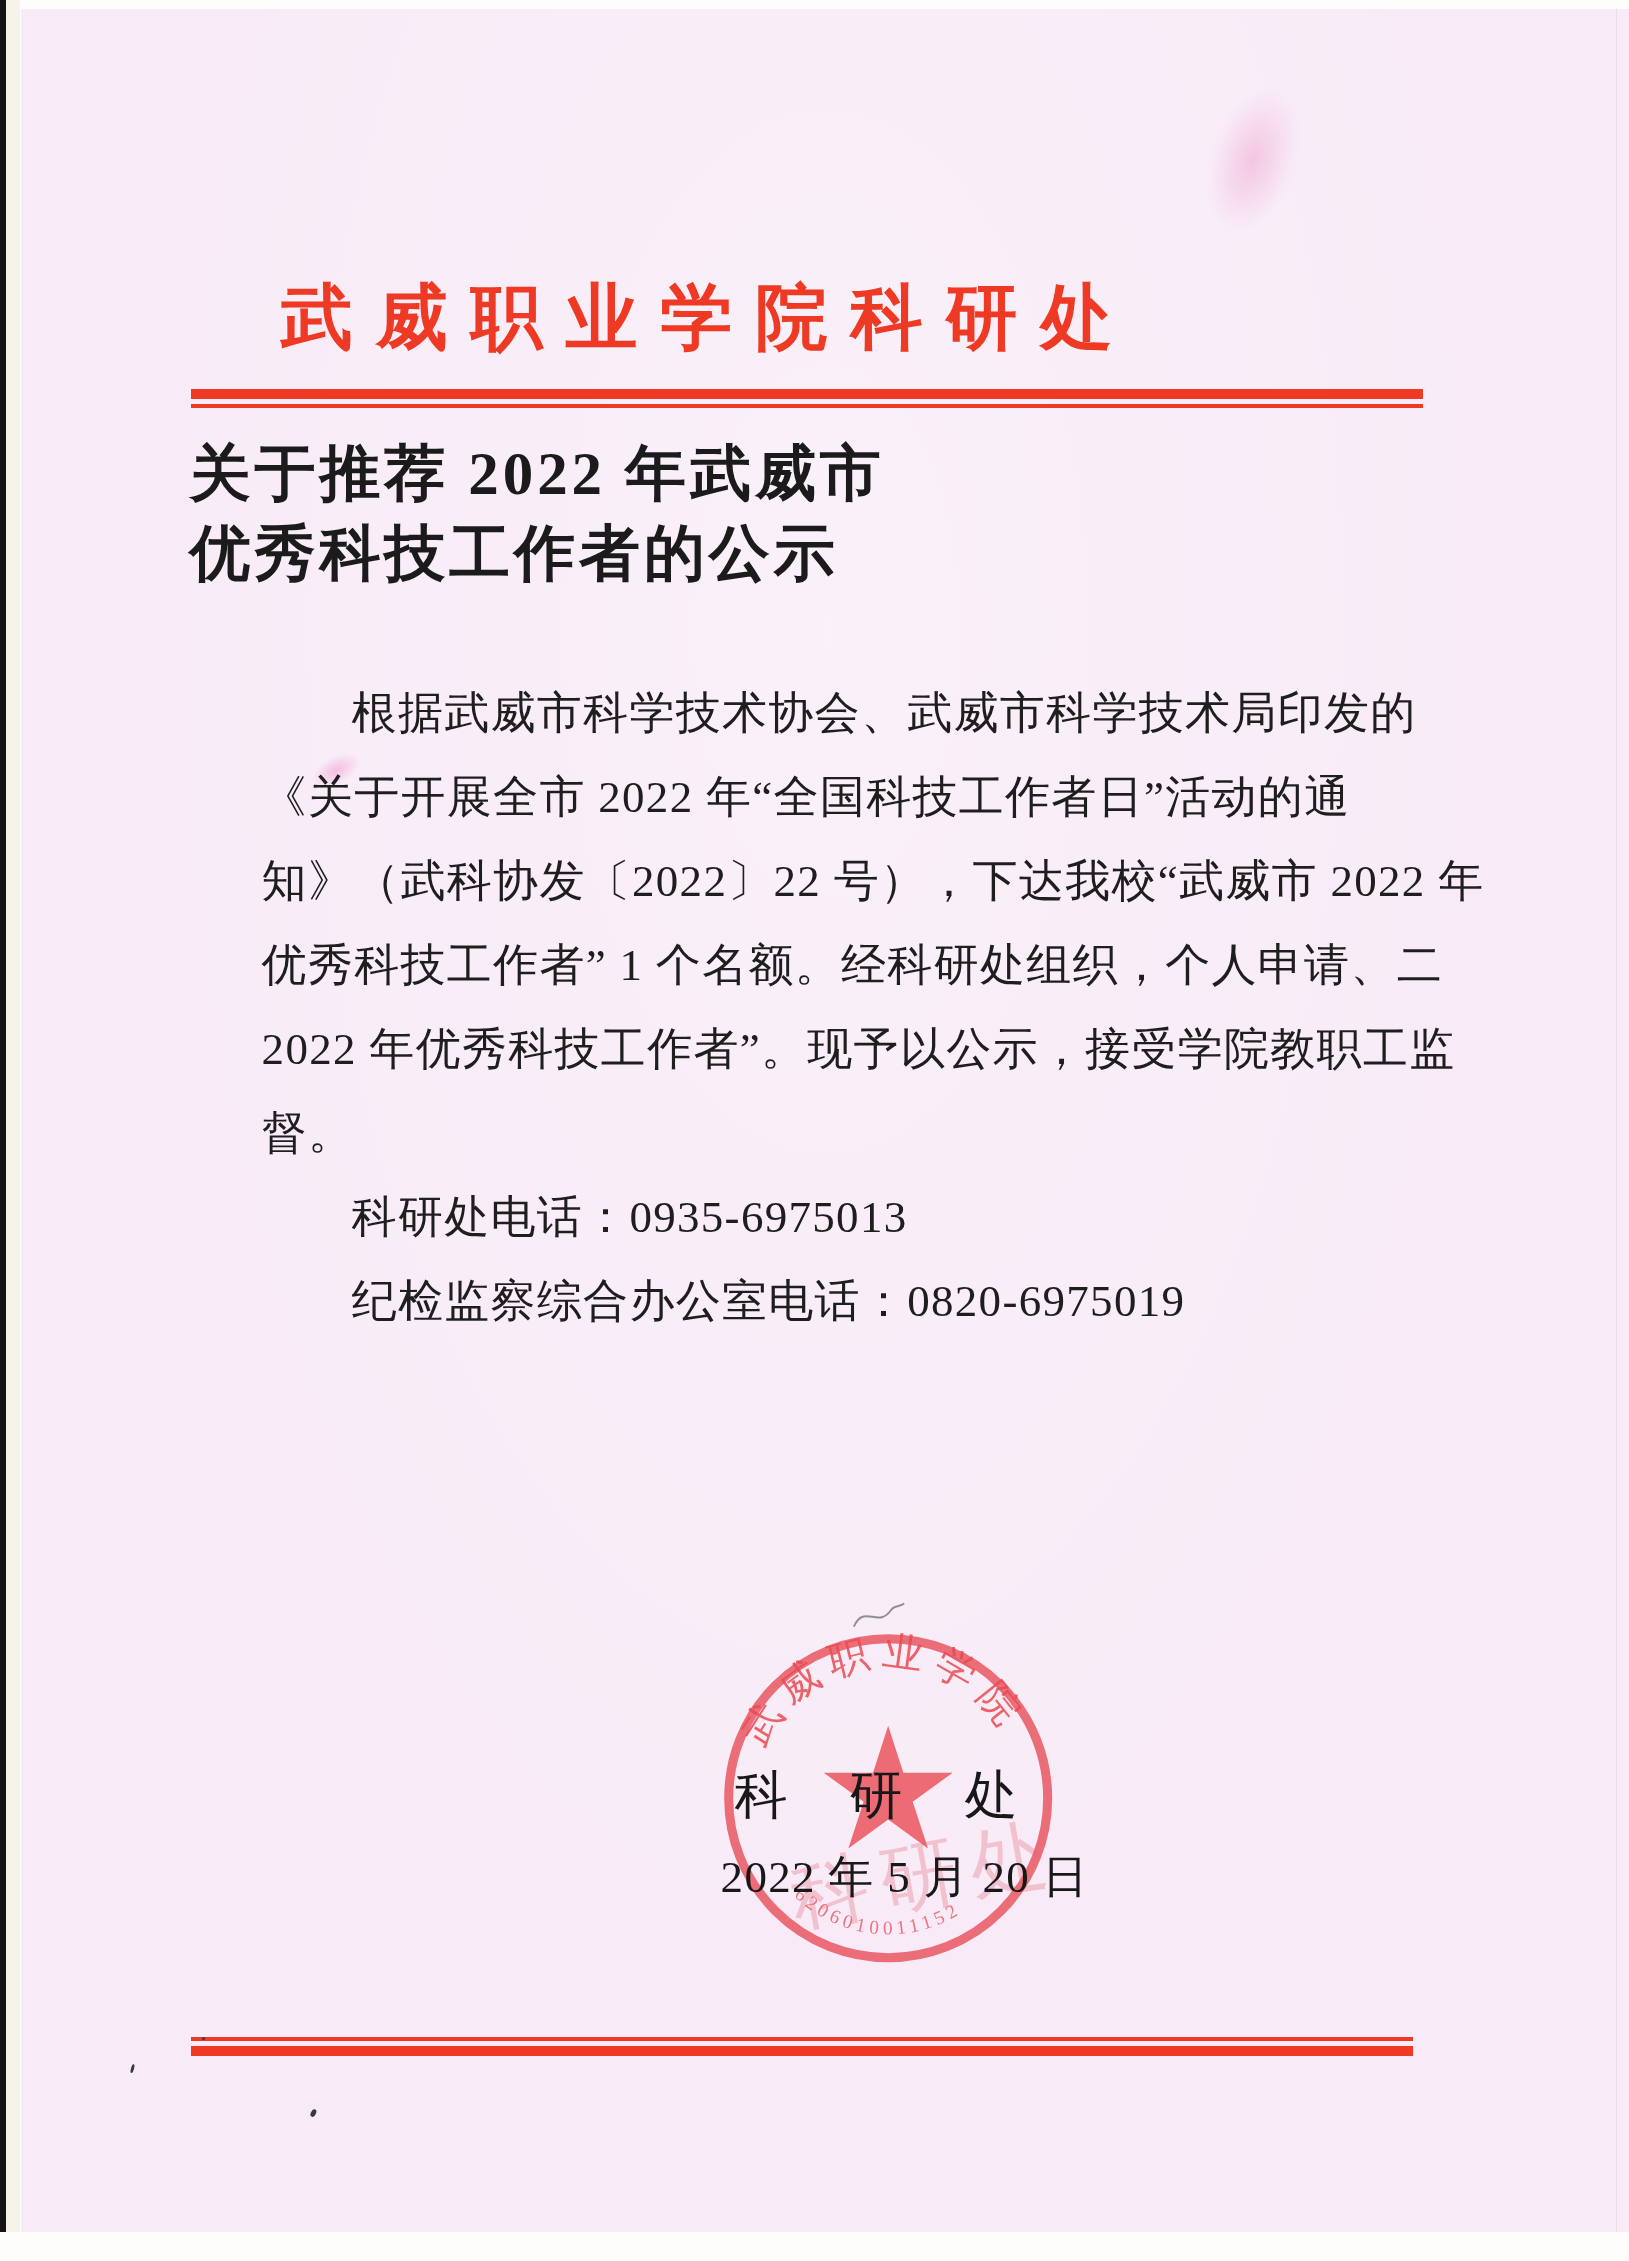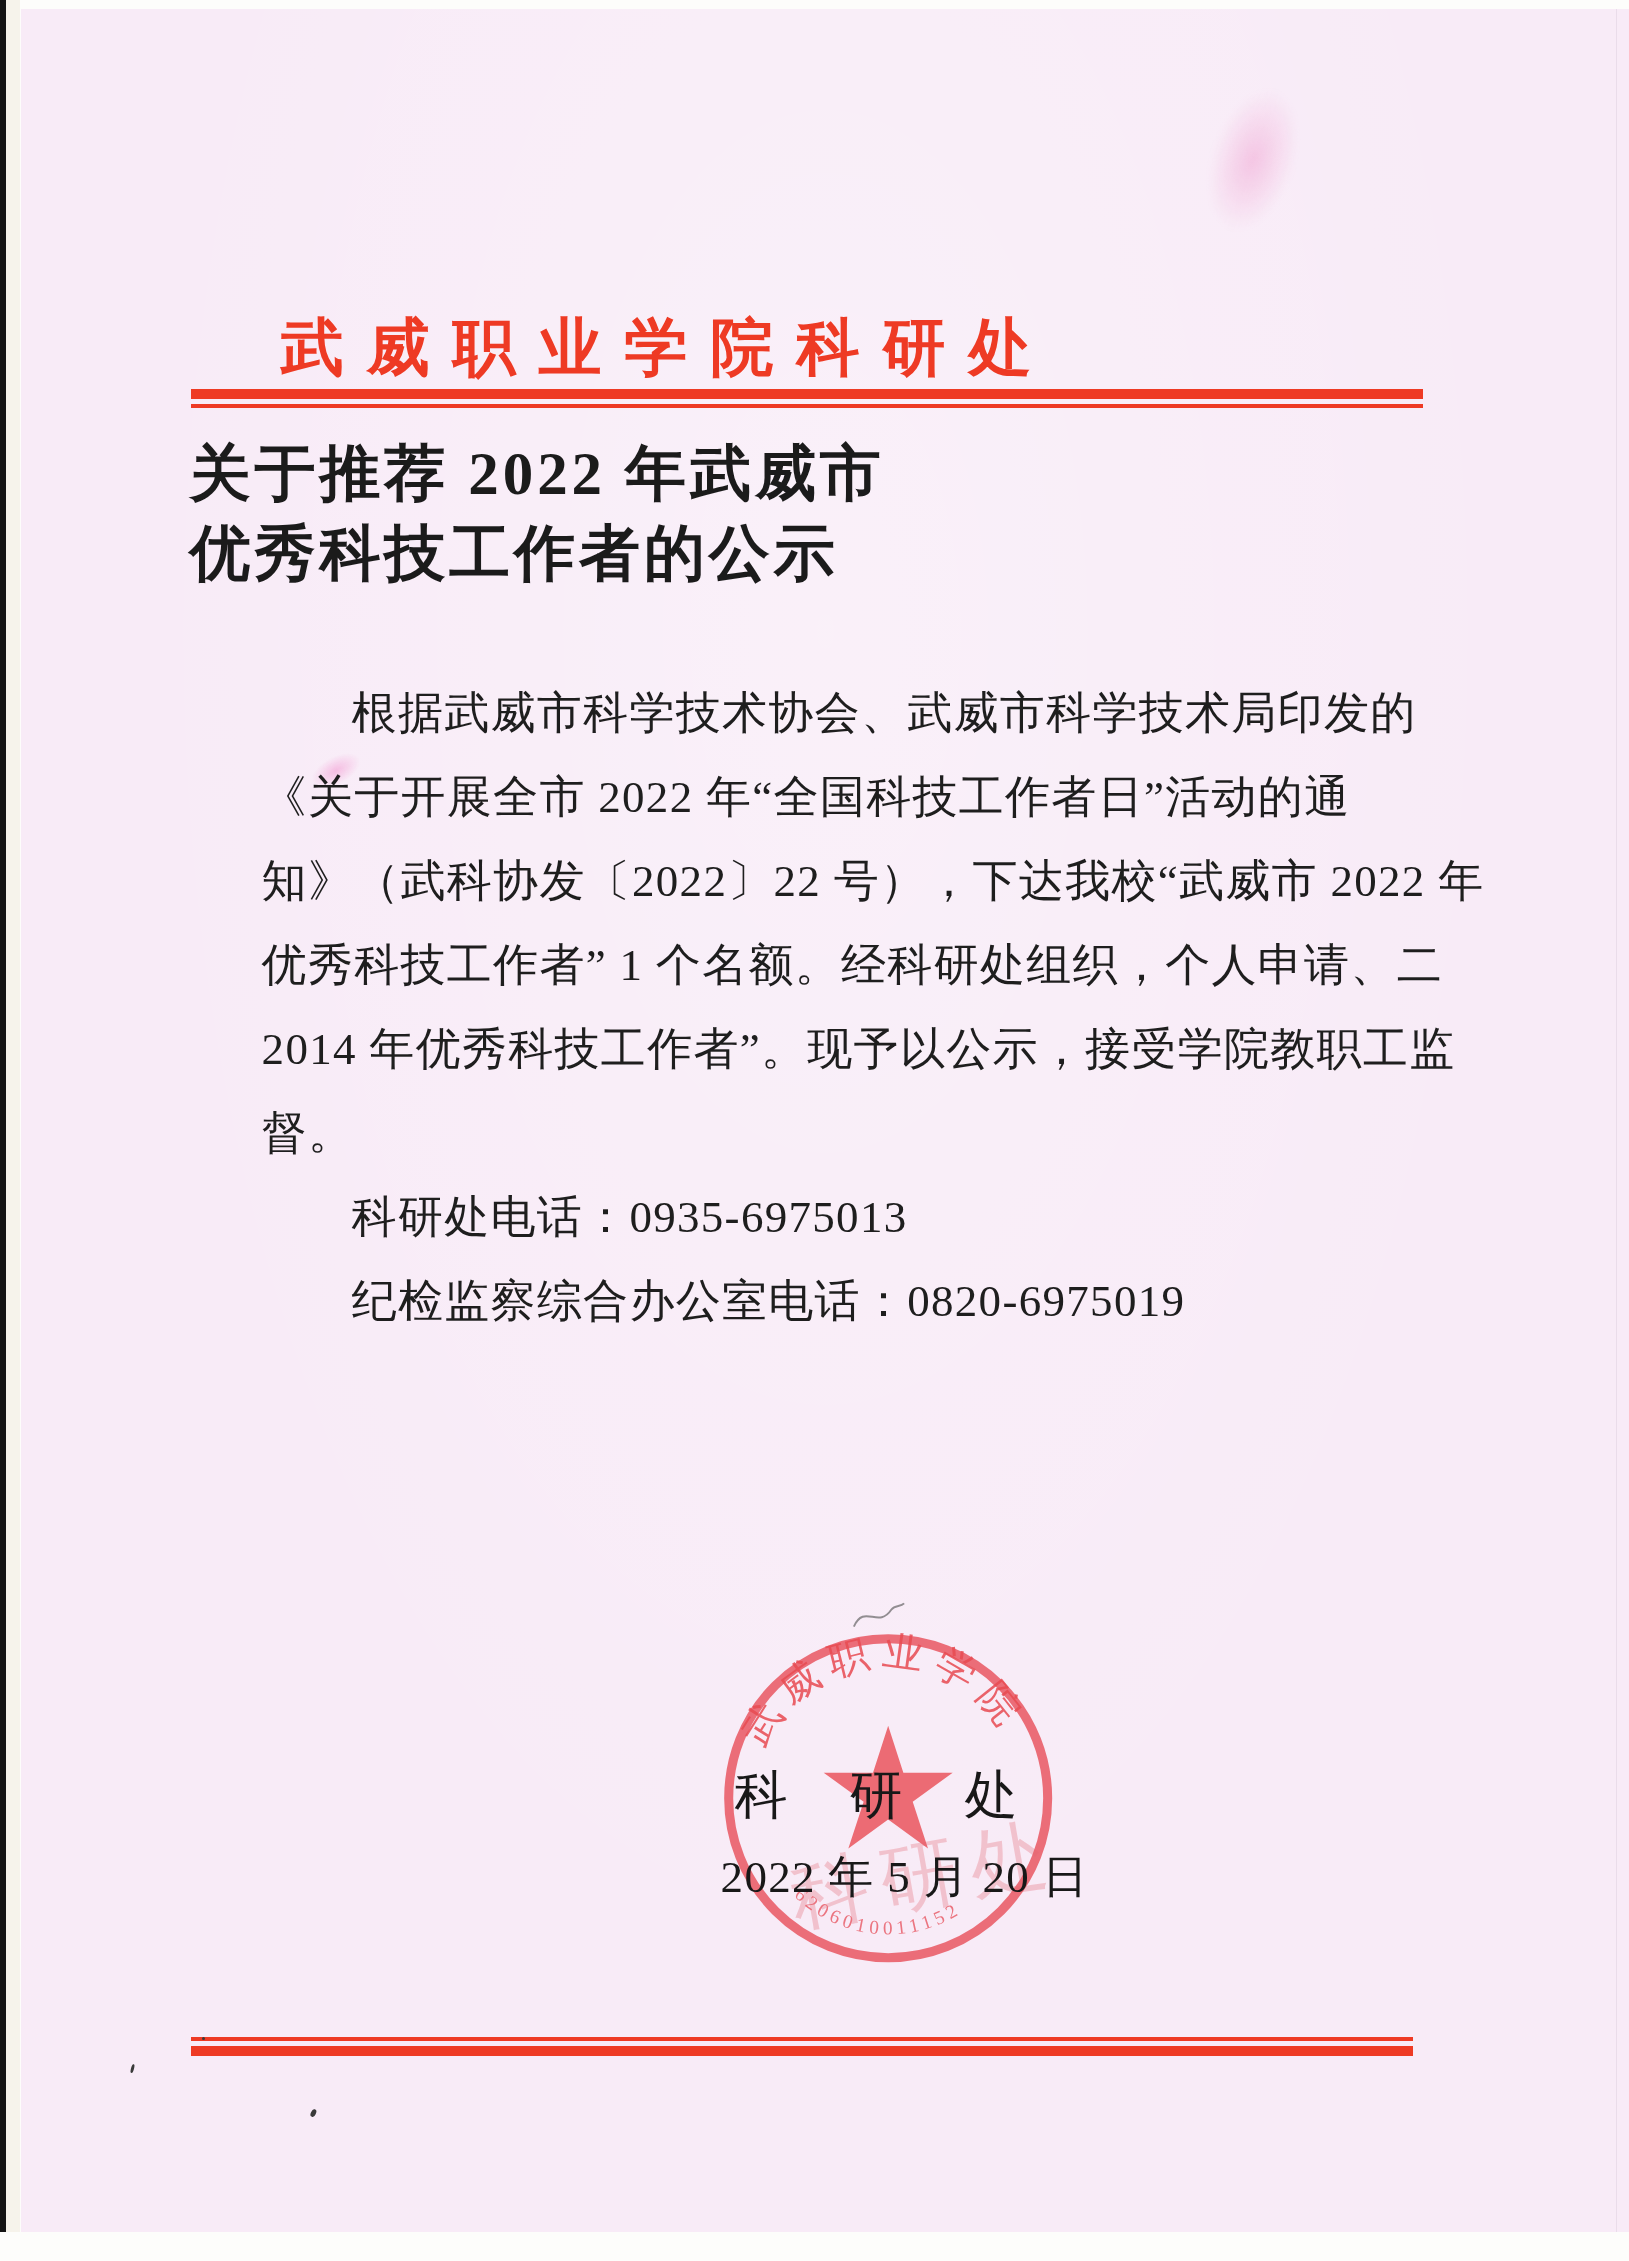--- a/index.html
+++ b/index.html
@@ -25,22 +25,22 @@
   }
   .paper-sheen{
     position:absolute;inset:0;
     background:radial-gradient(ellipse at 50% 28%, rgba(255,255,255,.28), rgba(255,255,255,0) 62%);
     pointer-events:none;
   }
   .paper-right-edge{position:absolute;left:1595px;top:0;width:1.3px;height:2223px;background:#eadcea;}
 
   .masthead{
     position:absolute;left:260px;top:258px;
-    font-size:63px;font-weight:700;color:var(--red);
-    letter-spacing:23px;white-space:nowrap;line-height:103px;margin-top:30px;
+    font-size:72px;font-weight:700;color:var(--red);
+    letter-spacing:23px;white-space:nowrap;line-height:103px;
   }
   .rule{position:absolute;background:var(--red);}
   .rule-thick-top{left:170px;top:380px;width:1232px;height:9.7px;}
   .rule-thin-top {left:170px;top:395px;width:1232px;height:3.9px;}
   .rule-thin-bottom {left:170px;top:2028px;width:1222px;height:3.9px;}
   .rule-thick-bottom{left:170px;top:2037px;width:1222px;height:10.3px;}
 
   .title{
     position:absolute;left:169px;width:1251px;margin:0;
     text-align:left;font-size:61px;font-weight:700;color:#1b1b1b;
@@ -113,21 +113,21 @@
     <div class="rule rule-thin-top"></div>
 
     <h1 class="title title-l1">关于推荐 2022 年武威市</h1>
     <h1 class="title title-l2">优秀科技工作者的公示</h1>
 
     <div class="body-block">
       <div class="bodyline indent">根据武威市科学技术协会、武威市科学技术局印发的</div>
       <div class="bodyline">《关于开展全市 2022 年“全国科技工作者日”活动的通</div>
       <div class="bodyline">知》（武科协发〔2022〕22 号），下达我校“武威市 2022 年</div>
       <div class="bodyline">优秀科技工作者” 1 个名额。经科研处组织，个人申请、二</div>
-      <div class="bodyline">2014 年优秀科技工作者”。现予以公示，接受学院教职工监</div>
+      <div class="bodyline">2022 年优秀科技工作者”。现予以公示，接受学院教职工监</div>
       <div class="bodyline">督。</div>
       <div class="bodyline indent">科研处电话：0935-6975013</div>
       <div class="bodyline indent">纪检监察综合办公室电话：0820-6975019</div>
     </div>
 
     <svg class="pen-squiggle" width="58" height="39" viewBox="0 0 90 60">
       <path d="M6,44 C22,8 44,48 64,18 C70,10 78,14 84,8" fill="none" stroke="#5a5a5a" stroke-width="3" opacity="0.65"></path>
     </svg>
 
     <svg class="seal" viewBox="0 0 525 525">

